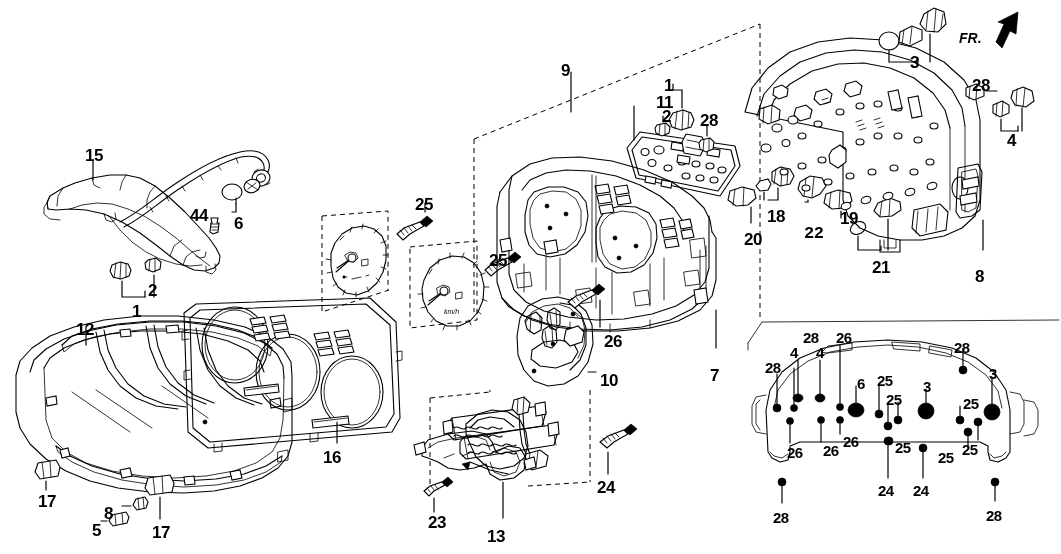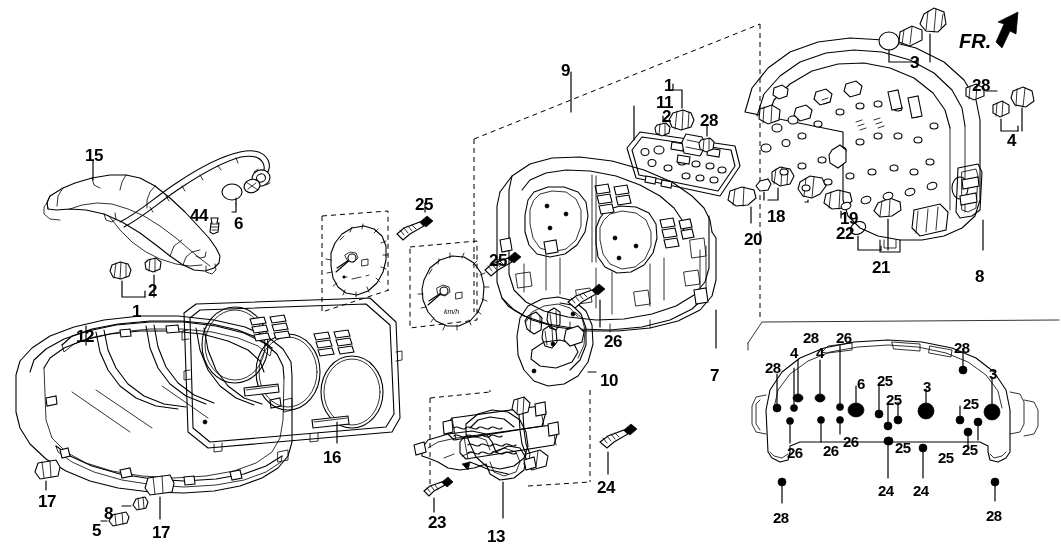--- a/index.html
+++ b/index.html
@@ -15,21 +15,21 @@
     line-height:1;
     white-space:nowrap;
     -webkit-font-smoothing:antialiased;
   }
   .c-lg{font-size:17px;letter-spacing:-0.5px;}
   .c-md{font-size:15px;letter-spacing:-0.5px;}
   .frlabel{
     position:absolute;
     font-family:"Liberation Sans", sans-serif;
     font-weight:bold;
-    font-size:20px;
+    font-size:14px;
     font-style:italic;
     color:#000;
     letter-spacing:0px;
   }
 </style>
 </head>
 <body>
 
 <div id="stage">
 
@@ -681,42 +681,42 @@
   </g>
 
 </svg>
 
 <div id="callout-layer">
       <div class="callout c-lg" style="left: 85px; top: 147px;">15</div>
       <div class="callout c-lg" style="left: 190px; top: 207px;">44</div>
       <div class="callout c-lg" style="left: 234px; top: 215px;">6</div>
       <div class="callout c-lg" style="left: 148px; top: 282px;">2</div>
       <div class="callout c-lg" style="left: 132px; top: 303px;">1</div>
-      <div class="callout c-lg" style="left: 76px; top: 328px;">12</div>
+      <div class="callout c-lg" style="left: 76px; top: 321px;">12</div>
       <div class="callout c-lg" style="left: 38px; top: 493px;">17</div>
       <div class="callout c-lg" style="left: 104px; top: 505px;">8</div>
       <div class="callout c-lg" style="left: 92px; top: 522px;">5</div>
       <div class="callout c-lg" style="left: 152px; top: 524px;">17</div>
       <div class="callout c-lg" style="left: 323px; top: 449px;">16</div>
       <div class="callout c-lg" style="left: 415px; top: 196px;">25</div>
       <div class="callout c-lg" style="left: 489px; top: 252px;">25</div>
       <div class="callout c-lg" style="left: 604px; top: 333px;">26</div>
       <div class="callout c-lg" style="left: 600px; top: 372px;">10</div>
       <div class="callout c-lg" style="left: 597px; top: 479px;">24</div>
       <div class="callout c-lg" style="left: 428px; top: 514px;">23</div>
       <div class="callout c-lg" style="left: 487px; top: 528px;">13</div>
       <div class="callout c-lg" style="left: 561px; top: 62px;">9</div>
       <div class="callout c-lg" style="left: 664px; top: 77px;">1</div>
       <div class="callout c-lg" style="left: 656px; top: 94px;">11</div>
       <div class="callout c-lg" style="left: 662px; top: 108px;">2</div>
       <div class="callout c-lg" style="left: 700px; top: 112px;">28</div>
       <div class="callout c-lg" style="left: 767px; top: 208px;">18</div>
       <div class="callout c-lg" style="left: 840px; top: 210px;">19</div>
       <div class="callout c-lg" style="left: 744px; top: 231px;">20</div>
-      <div class="callout c-lg" style="left: 836px; top: 225px;">22</div>
+      <div class="callout c-lg" style="left: 804px; top: 225px; font-family: Liberation Mono, monospace;">22</div>
       <div class="callout c-lg" style="left: 872px; top: 259px;">21</div>
       <div class="callout c-lg" style="left: 710px; top: 367px;">7</div>
       <div class="callout c-lg" style="left: 910px; top: 54px;">3</div>
       <div class="callout c-lg" style="left: 972px; top: 77px;">28</div>
       <div class="callout c-lg" style="left: 1007px; top: 132px;">4</div>
       <div class="callout c-lg" style="left: 975px; top: 268px;">8</div>
       <div class="callout c-md" style="left: 803px; top: 330px;">28</div>
       <div class="callout c-md" style="left: 836px; top: 330px;">26</div>
       <div class="callout c-md" style="left: 790px; top: 345px;">4</div>
       <div class="callout c-md" style="left: 816px; top: 345px;">4</div>

